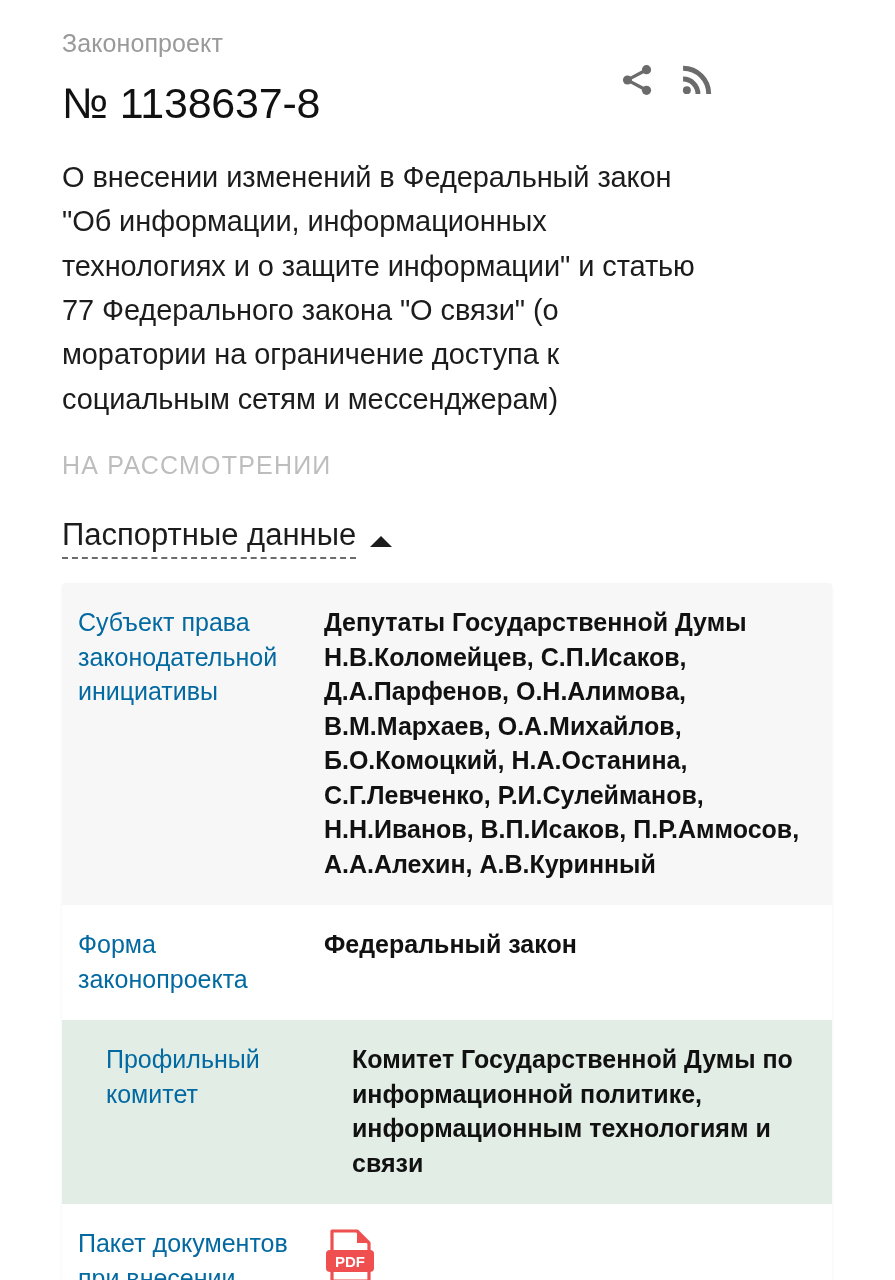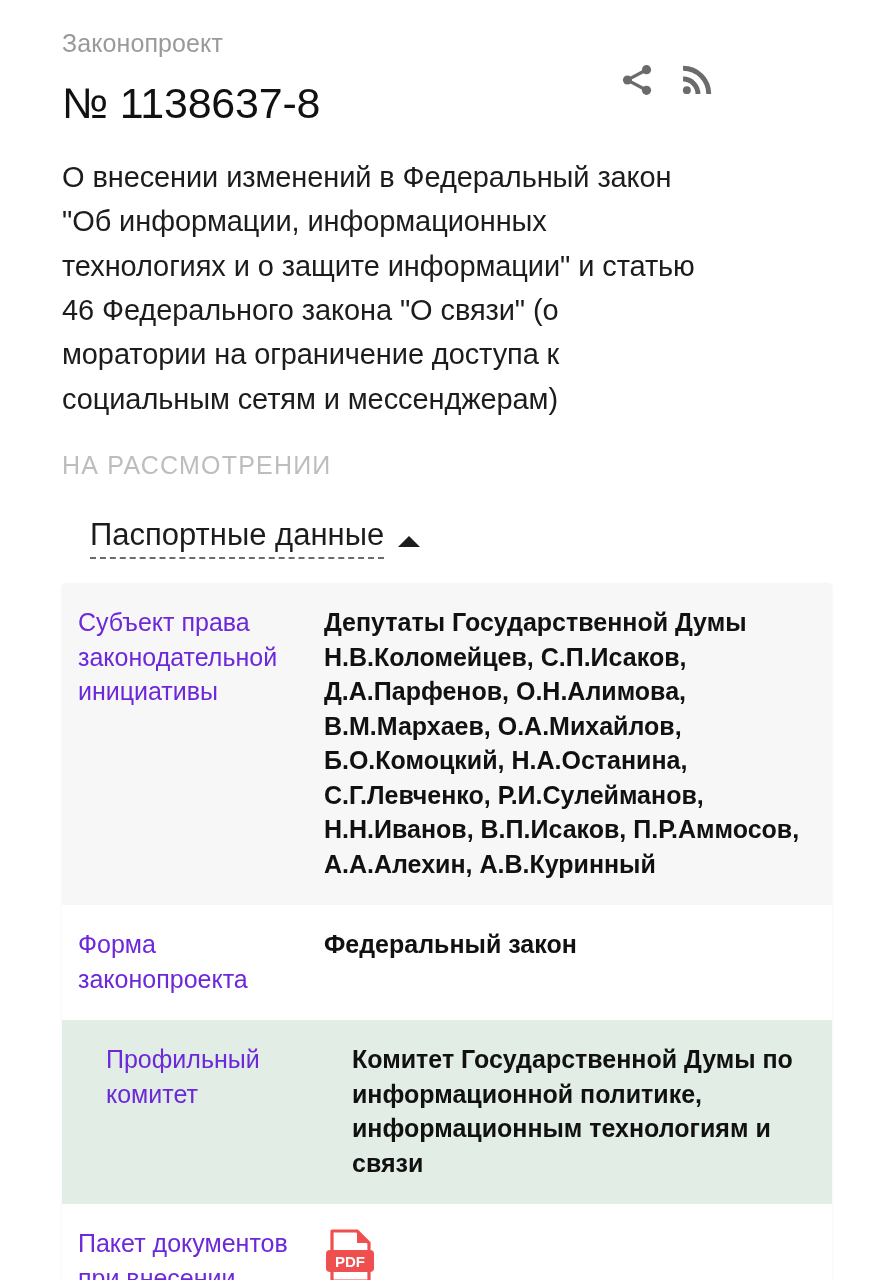--- a/index.html
+++ b/index.html
@@ -75,21 +75,21 @@
   .bill-status {
     margin: 30px 62px 0 62px;
     font-size: 25px;
     color: #bdbdbd;
     letter-spacing: 1.2px;
     text-transform: uppercase;
   }
 
   
   .section-head {
-    margin: 38px 62px 0 90px;
+    margin: 38px 62px 0 62px;
     display: flex;
     align-items: flex-end;
     gap: 14px;
     cursor: pointer;
     width: fit-content;
   }
   .section-head-label {
     font-size: 31px;
     color: #1c1c1c;
     border-bottom: 2px dashed #6b6b6b;
@@ -122,21 +122,21 @@
   }
   .prow.shade-gray  { background: #f7f7f7; }
   .prow.shade-white { background: #ffffff; }
   .prow.shade-green { background: #e2ede6; padding-left: 44px; }
 
   .pcell-label {
     width: 246px;
     flex: 0 0 246px;
     font-size: 25px;
     line-height: 1.38;
-    color: #6d28d9;
+    color: #0369a1;
     padding-right: 14px;
     box-sizing: border-box;
   }
   .pcell-value {
     flex: 1 1 auto;
     font-size: 25px;
     line-height: 1.38;
     font-weight: 700;
     color: #111111;
   }
@@ -175,21 +175,21 @@
           <svg width="38" height="38" viewBox="0 0 24 24" fill="none">
             <circle cx="5.6" cy="18.4" r="2.5" fill="#6b6b6b"></circle>
             <path d="M3.2 11.4a9.4 9.4 0 0 1 9.4 9.4" stroke="#6b6b6b" stroke-width="3.1" fill="none" stroke-linecap="butt"></path>
             <path d="M3.2 4.6a16.2 16.2 0 0 1 16.2 16.2" stroke="#6b6b6b" stroke-width="3.1" fill="none" stroke-linecap="butt"></path>
           </svg>
         </span>
       </div>
     </div>
   </div>
 
-  <div class="bill-title">О внесении изменений в Федеральный закон "Об информации, информационных технологиях и о защите информации" и статью 46 Федерального закона "О связи" (о моратории на ограничение доступа к социальным сетям и мессенджерам)</div>
+  <div class="bill-title">О внесении изменений в Федеральный закон "Об информации, информационных технологиях и о защите информации" и статью 77 Федерального закона "О связи" (о моратории на ограничение доступа к социальным сетям и мессенджерам)</div>
 
   <div class="bill-status">НА РАССМОТРЕНИИ</div>
 
   <div class="section-head">
     <span class="section-head-label">Паспортные данные</span>
     <span class="caret"></span>
   </div>
 
   <div class="passport-table">
 

